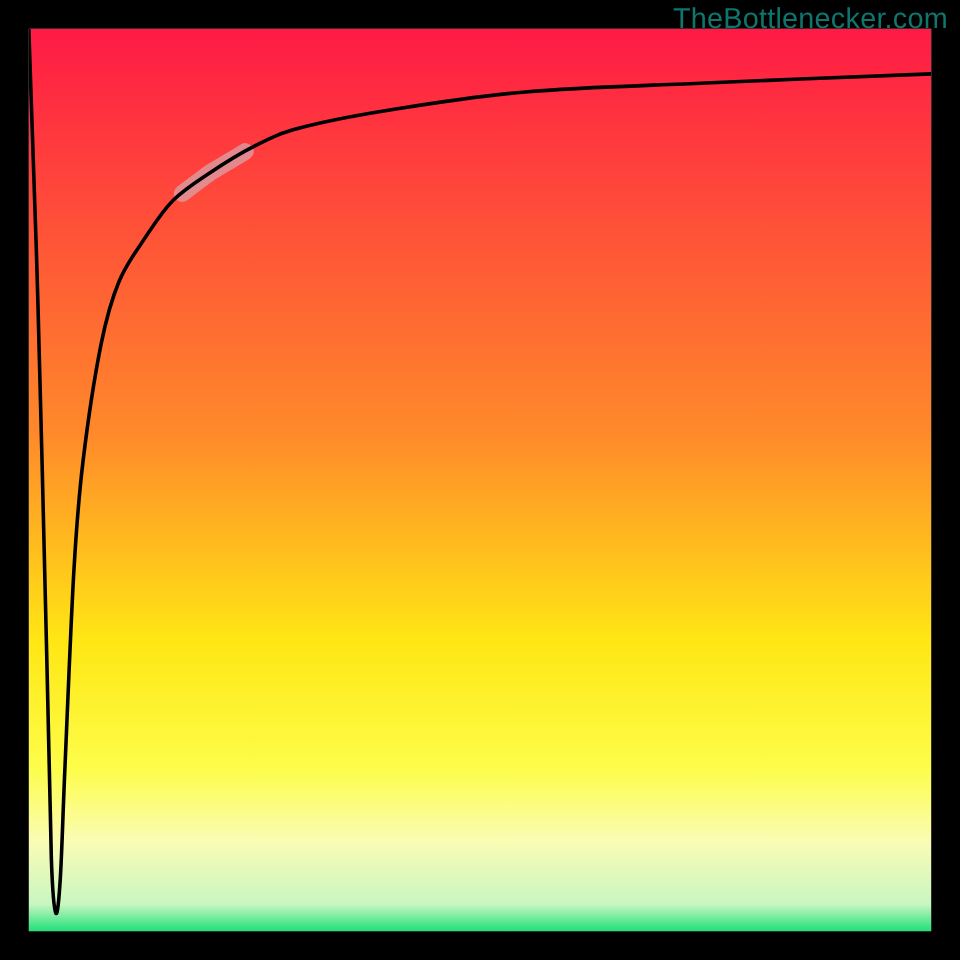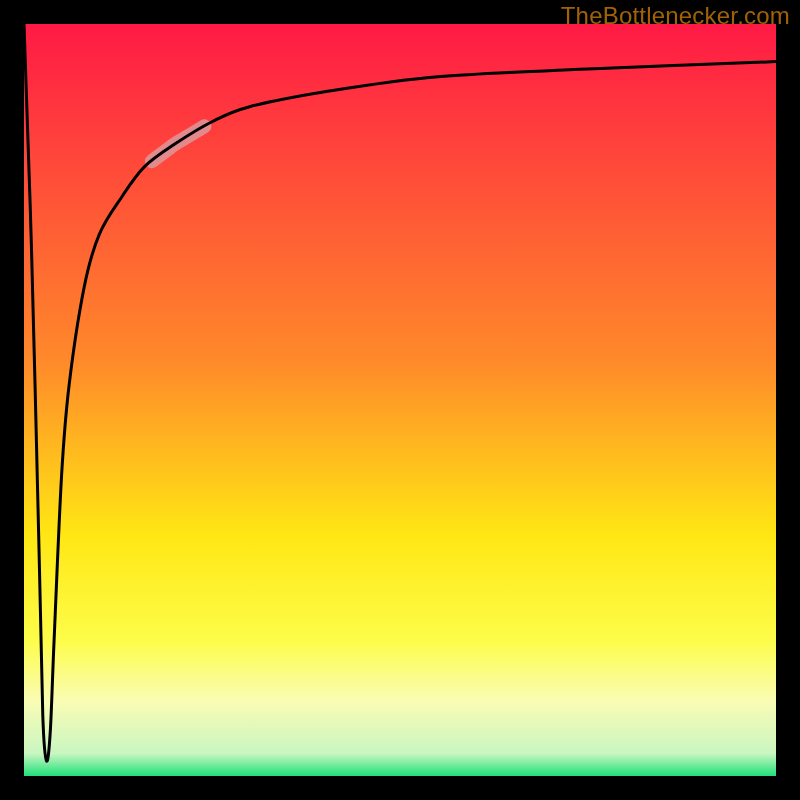--- a/index.html
+++ b/index.html
@@ -16,21 +16,21 @@
     top: 0;
     width: 800px;
     height: 800px;
   }
   .watermark {
     position: absolute;
     top: 2px;
     right: 10px;
     font-size: 24px;
     font-weight: 400;
-    color: #a16207;
+    color: #0f766e;
     letter-spacing: 0.2px;
     user-select: none;
   }
   svg { display: block; }
 </style>
 </head>
 <body>
 
 <div class="frame">
 

